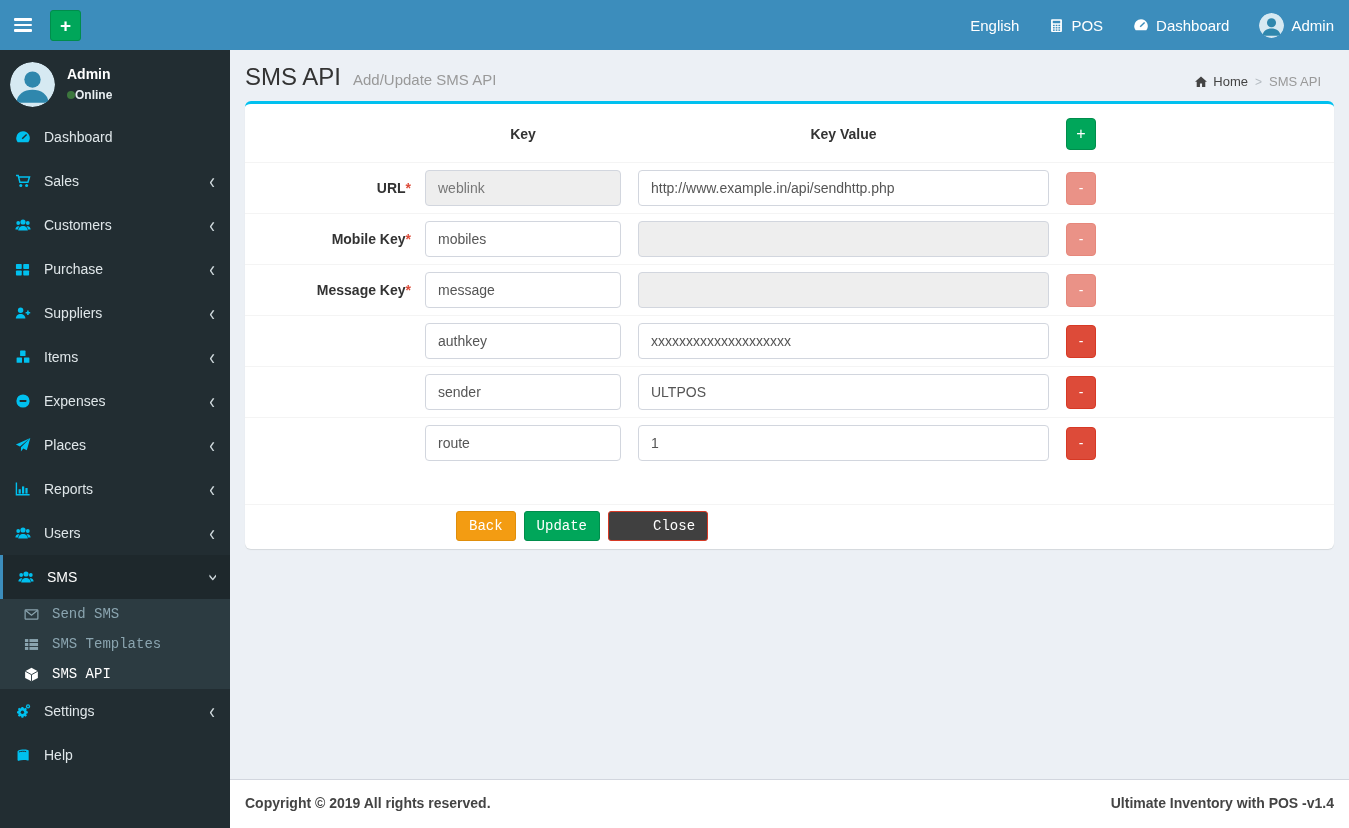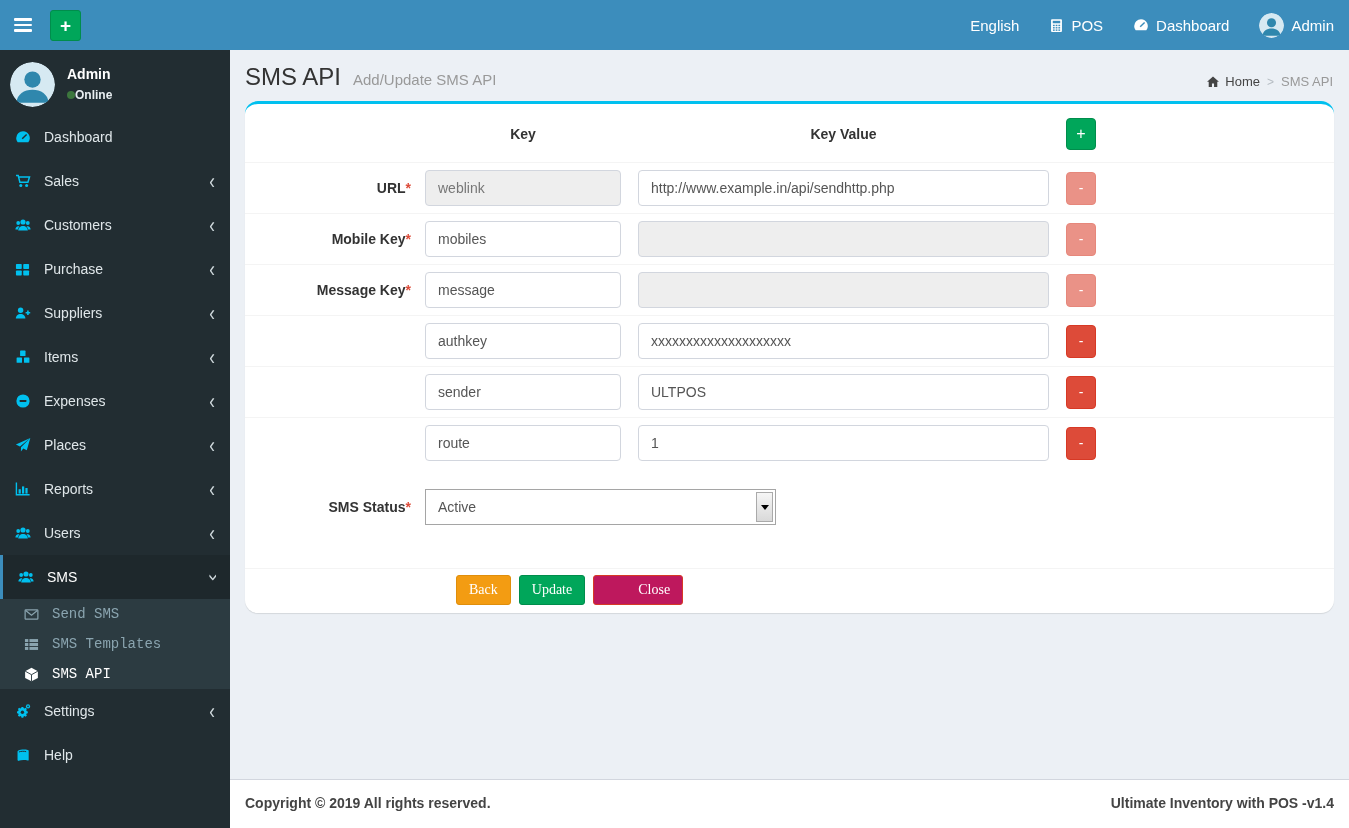--- a/index.html
+++ b/index.html
@@ -39,26 +39,26 @@
   .menu-item.active .micon{--cut:#1e282c;}
   .submenu{list-style:none;background:#2c3b41;}
   .submenu-item{height:30px;display:flex;align-items:center;padding:0 15px 0 24px;color:#8aa4af;font-size:14px;cursor:pointer;font-family:Liberation Mono, monospace;}
   .submenu-item .micon{width:20px;margin-right:8px;display:flex;align-items:center;--cut:#2c3b41;}
   .submenu-item.active{color:#fff;}
   
   .content-wrapper{position:absolute;top:50px;left:230px;width:1119px;height:729px;background:#ecf0f5;}
   .content-header{position:relative;padding:13px 15px 10px 15px;}
   .page-title{font-size:24px;color:#333;font-weight:normal;display:inline;}
   .page-subtitle{font-size:15px;color:#999;margin-left:8px;}
-  .breadcrumb{position:absolute;right:16px;top:24px;font-size:13px;color:#444;display:flex;align-items:center;gap:7px;}
+  .breadcrumb{position:absolute;right:28px;top:24px;font-size:13px;color:#444;display:flex;align-items:center;gap:7px;}
   .breadcrumb .bc-home{display:flex;align-items:center;gap:5px;cursor:pointer;color:#444;}
   .breadcrumb .bc-sep{color:#b5bcc2;font-size:12px;}
   .breadcrumb .bc-current{color:#999;}
   
-  .box{margin:0 15px;background:#fff;border-top:3px solid #00c0ef;border-radius:13px;
+  .box{margin:0 15px;background:#fff;border-top:3px solid #00c0ef;border-radius:6px;
        box-shadow:0 1px 1px rgba(0,0,0,0.1);}
   .frow{display:flex;align-items:center;padding:7px 0;}
   .frow + .frow{border-top:1px solid #f4f4f4;}
   .frow.header{padding:14px 0 12px 0;border-top:none;}
   .col-label{width:180px;text-align:right;padding-right:14px;font-weight:bold;color:#333;}
   .col-key{width:196px;}
   .col-gap{width:17px;}
   .col-value{width:411px;}
   .col-minus{width:30px;margin-left:17px;}
   .th{font-weight:bold;color:#333;text-align:center;}
@@ -74,24 +74,24 @@
   .status-row{margin-top:14px;padding:7px 0;display:flex;align-items:center;}
   .select-box{width:351px;height:36px;border:1px solid #a5a5a5;background:#fff;position:relative;
        display:flex;align-items:center;padding-left:12px;color:#555;cursor:pointer;}
   .select-arrow{position:absolute;right:2px;top:2px;bottom:2px;width:17px;
        background:linear-gradient(#f6f6f6,#d9d9d9);border:1px solid #aaa;
        display:flex;align-items:center;justify-content:center;}
   .select-arrow i{width:0;height:0;border-left:4px solid transparent;border-right:4px solid transparent;
        border-top:5px solid #000;}
   .box-body{padding-bottom:36px;}
   .box-footer{border-top:1px solid #f4f4f4;padding:6px 0 8px 211px;display:flex;gap:8px;}
-  .btn{padding:6px 12px;border-radius:3px;color:#fff;font-size:14px;border:1px solid;cursor:pointer;font-family:Liberation Serif, serif;}
+  .btn{padding:6px 12px;border-radius:3px;color:#fff;font-size:14px;border:1px solid;cursor:pointer;font-family:Liberation Mono, monospace;}
   .btn-back{background:#f39c12;border-color:#e08e0b;}
   .btn-update{background:#00a65a;border-color:#008d4c;}
-  .btn-close{background:#be185d;border-color:#d73925;padding-left:44px;}
+  .btn-close{background:#404040;border-color:#d73925;padding-left:44px;}
   
   .main-footer{position:absolute;left:230px;bottom:0;width:1119px;height:49px;background:#fff;
        border-top:1px solid #d2d6de;padding:15px;display:flex;justify-content:space-between;
        font-weight:bold;color:#444;font-size:14px;}
   svg{display:block;}
 </style>
 </head>
 <body>
 
 <header class="main-header">
@@ -436,29 +436,20 @@
       <div class="frow">
         <div class="col-label"></div>
         <div class="col-key"><input class="form-input" value="route" style=""></div>
         <div class="col-gap"></div>
         <div class="col-value"><input class="form-input" value="1" style=""></div>
         <div class="col-minus">
             <button class="sq-btn btn-minus">-</button>
           </div>
       </div>
 
-      <div class="status-row">
-        <div class="col-label"><span>SMS Status</span><span class="req">*</span></div>
-        <div class="select-box">
-          <span>Active</span>
-          <span class="select-arrow">
-              <i></i>
-            </span>
-        </div>
-      </div>
     </div>
 
     <div class="box-footer">
       <button class="btn btn-back">Back</button>
       <button class="btn btn-update">Update</button>
       <button class="btn btn-close">Close</button>
     </div>
   </div>
 </div>
 

